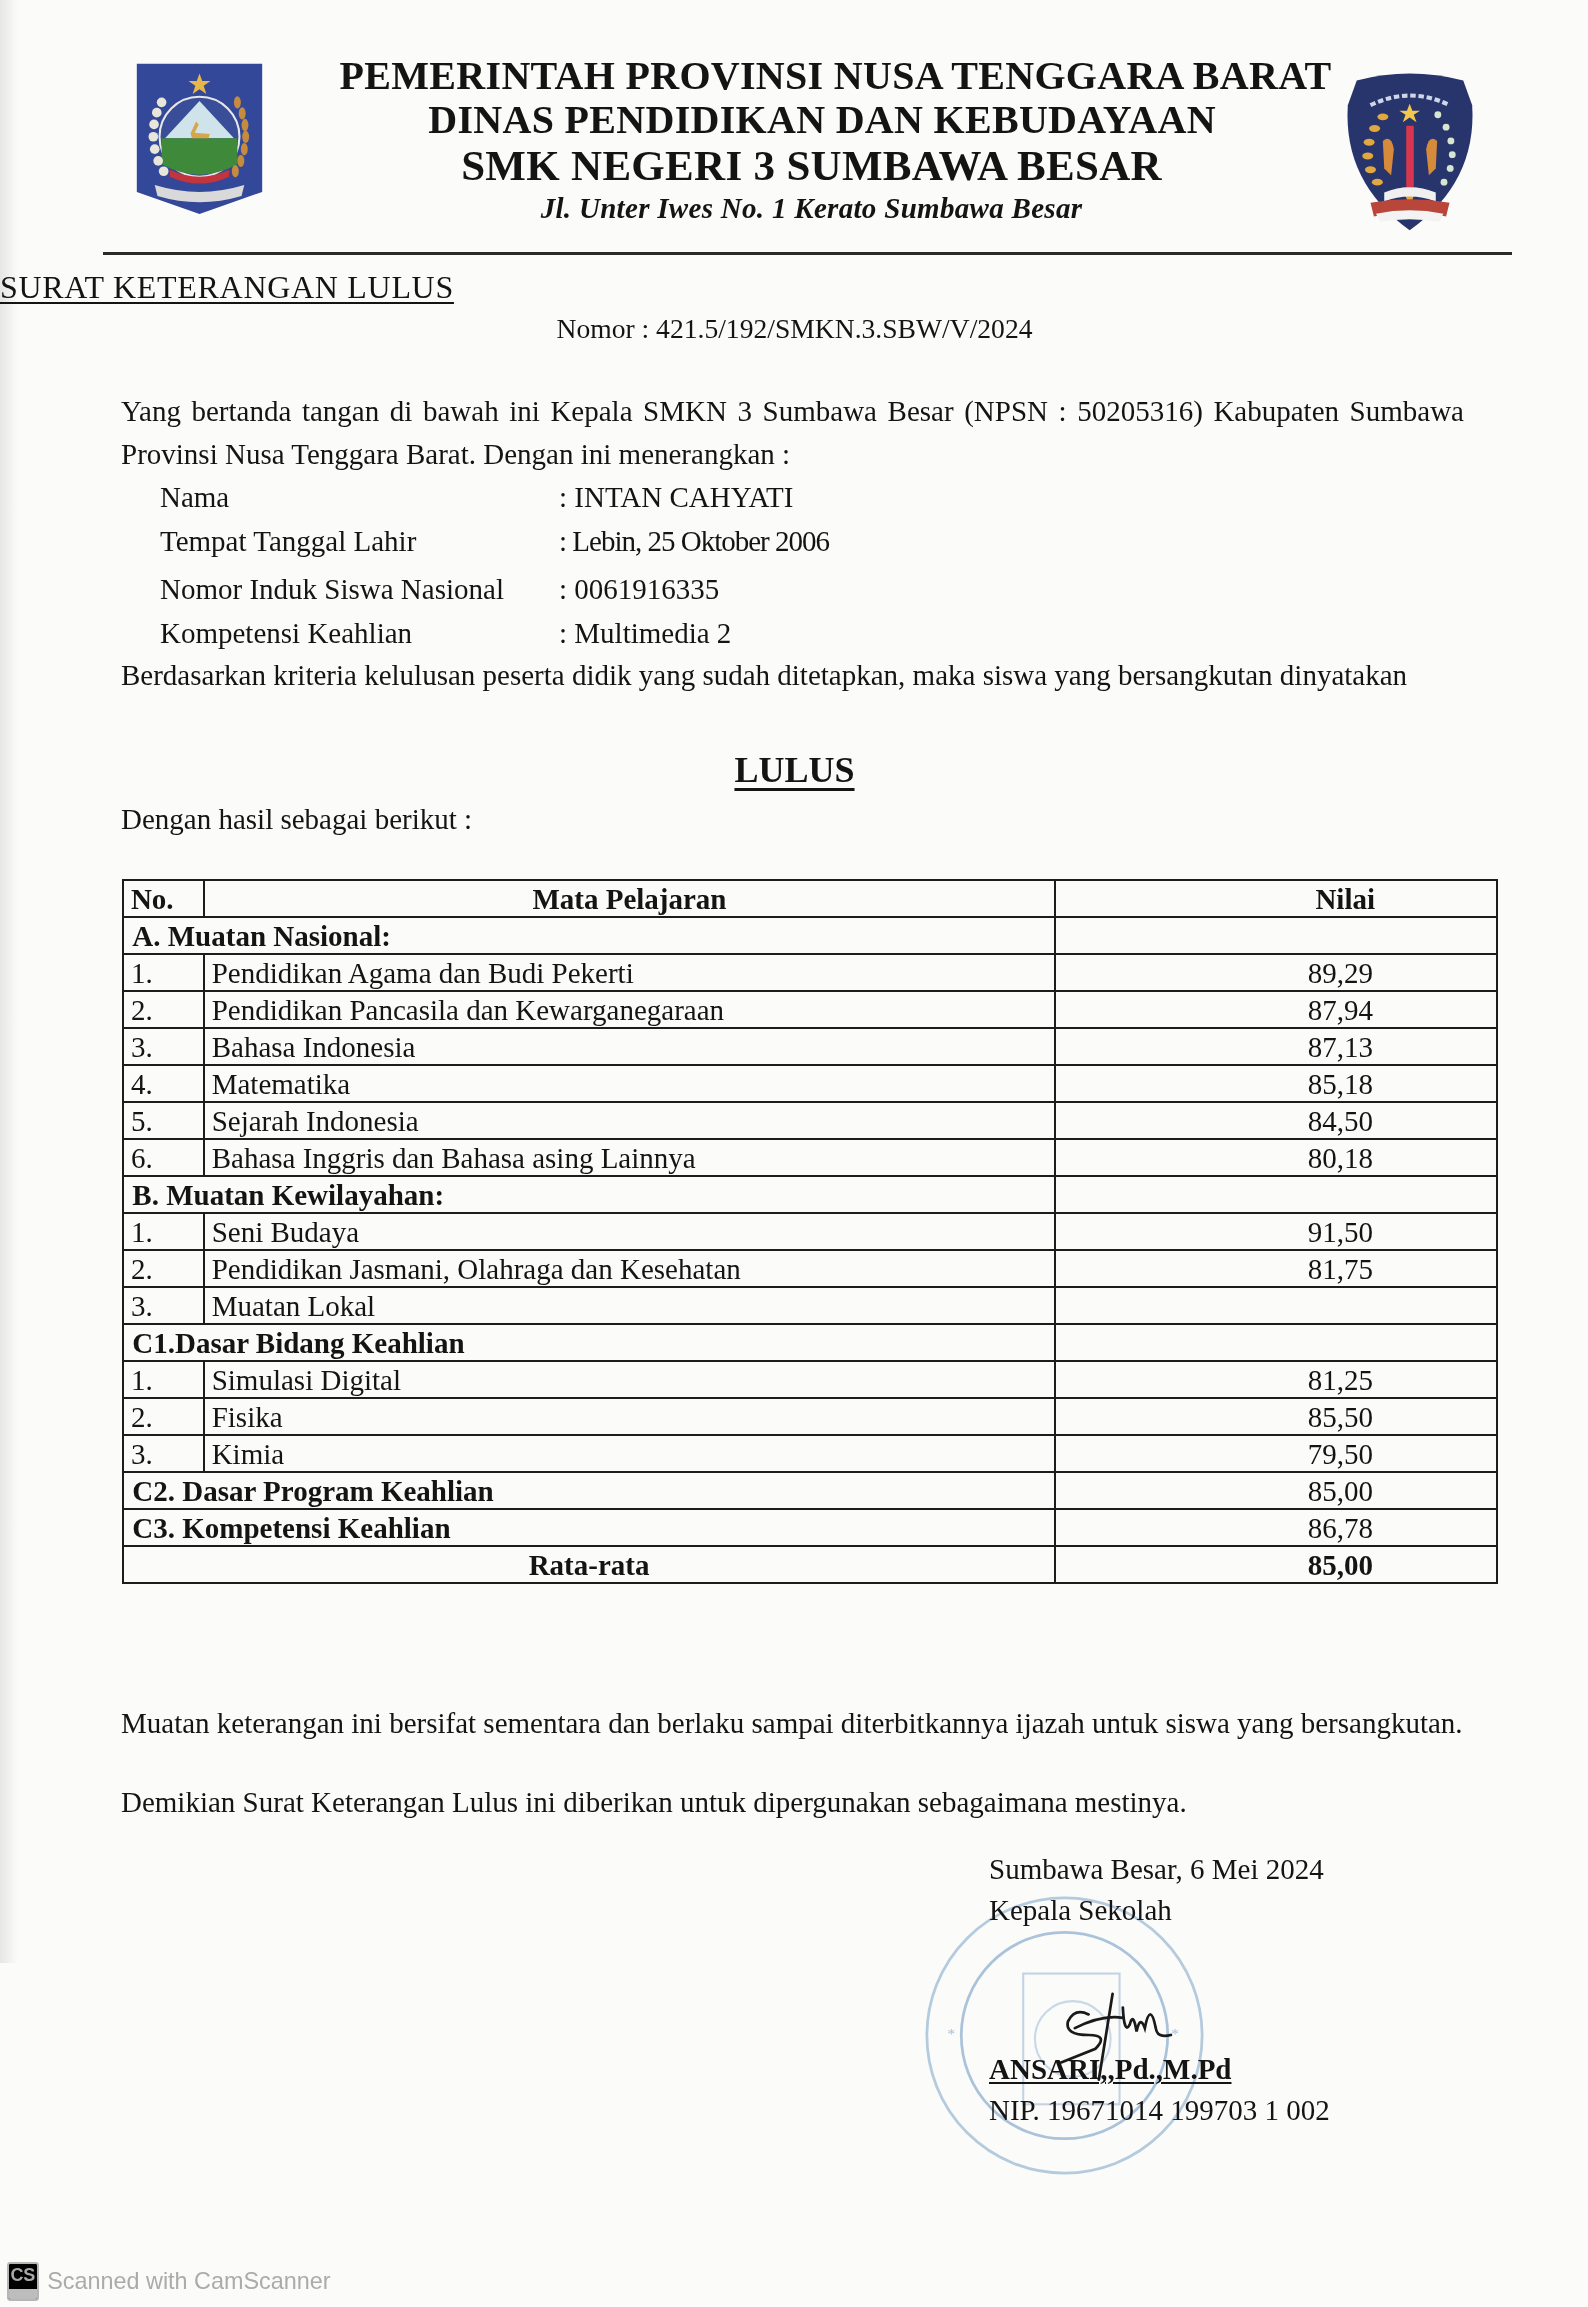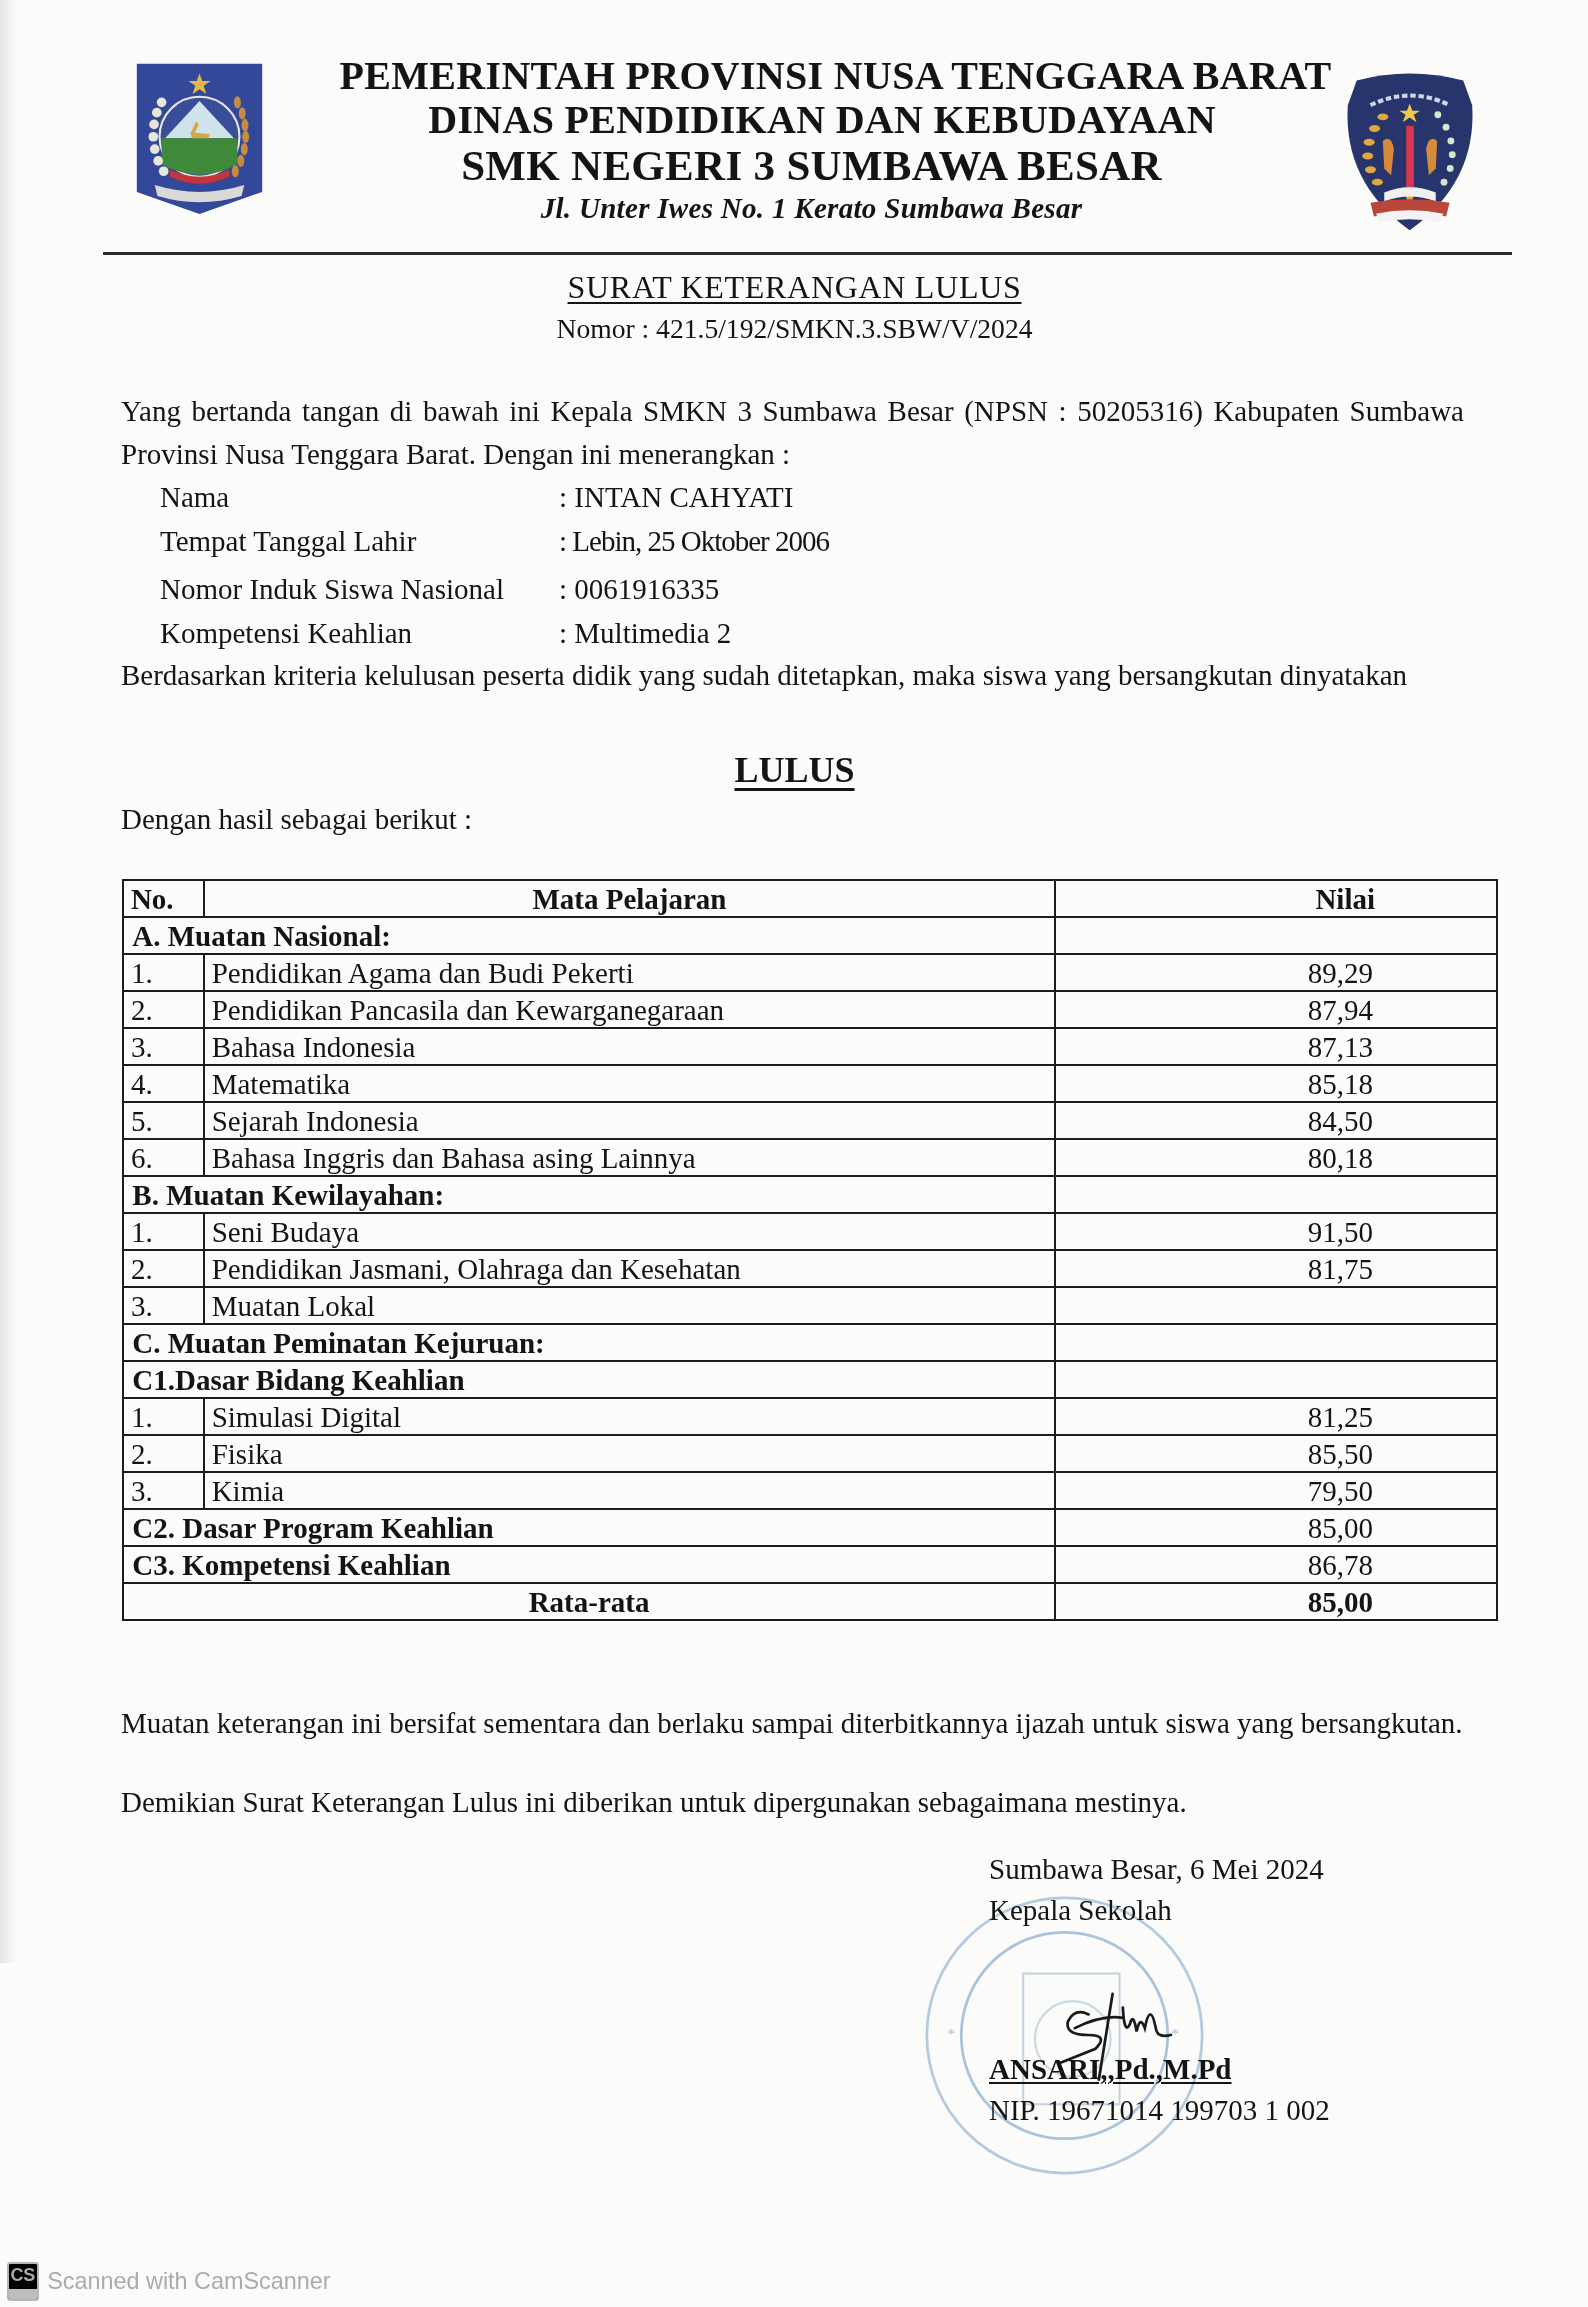--- a/index.html
+++ b/index.html
@@ -27,21 +27,21 @@
   .h3 { top: 141px; font-size: 43px; left: 17px; }
   .h4 { top: 192px; font-size: 29px; font-style: italic; left: 17px; }
   .head-rule {
     position: absolute; left: 103px; top: 252px; width: 1409px; height: 3.4px;
     background: #2a2a2a;
   }
 
   
   .title {
     position: absolute; left: 0; width: 1589px; top: 269px;
-    text-align: center; font-size: 32px; letter-spacing: 0.7px;
+    text-align: left; font-size: 32px; letter-spacing: 0.7px;
   }
   .title span { text-decoration: underline; text-decoration-thickness: 2.1px; text-underline-offset: 4.1px; }
   .nomor {
     position: absolute; left: 0; width: 1589px; top: 313px;
     text-align: center; font-size: 27.6px;
   }
 
   
   .para { position: absolute; left: 121px; width: 1343px; font-size: 29px; line-height: 43px; text-align: justify; }
   .p1 { top: 390px; }
@@ -250,24 +250,20 @@
       <td>Pendidikan Jasmani, Olahraga dan Kesehatan</td>
       <td class="col-value">81,75</td>
     </tr>
     <tr>
       <td class="col-no">3.</td>
       <td>Muatan Lokal</td>
       <td class="col-value"></td>
     </tr>
 
     <tr class="section">
-      <td colspan="2" class="section-label">C.  Muatan Peminatan Kejuruan:</td>
-      <td class="col-value"></td>
-    </tr>
-    <tr class="section">
       <td colspan="2" class="section-label">C1.Dasar Bidang Keahlian</td>
       <td class="col-value"></td>
     </tr>
     <tr>
       <td class="col-no">1.</td>
       <td>Simulasi Digital</td>
       <td class="col-value">81,25</td>
     </tr>
     <tr>
       <td class="col-no">2.</td>

